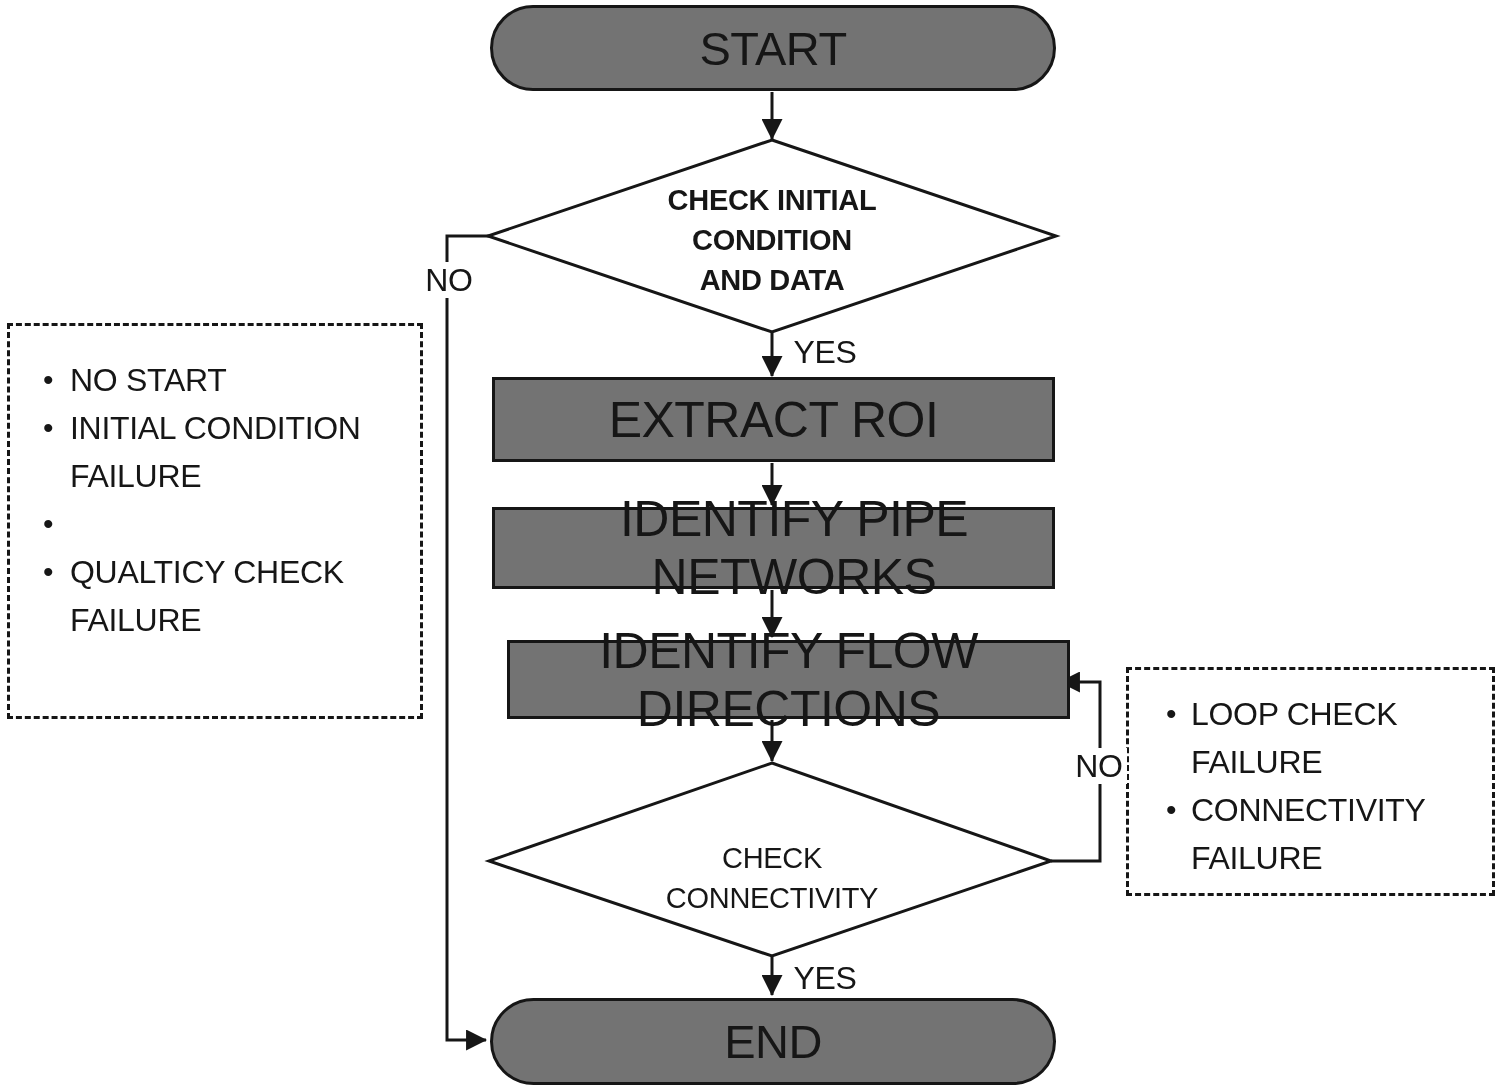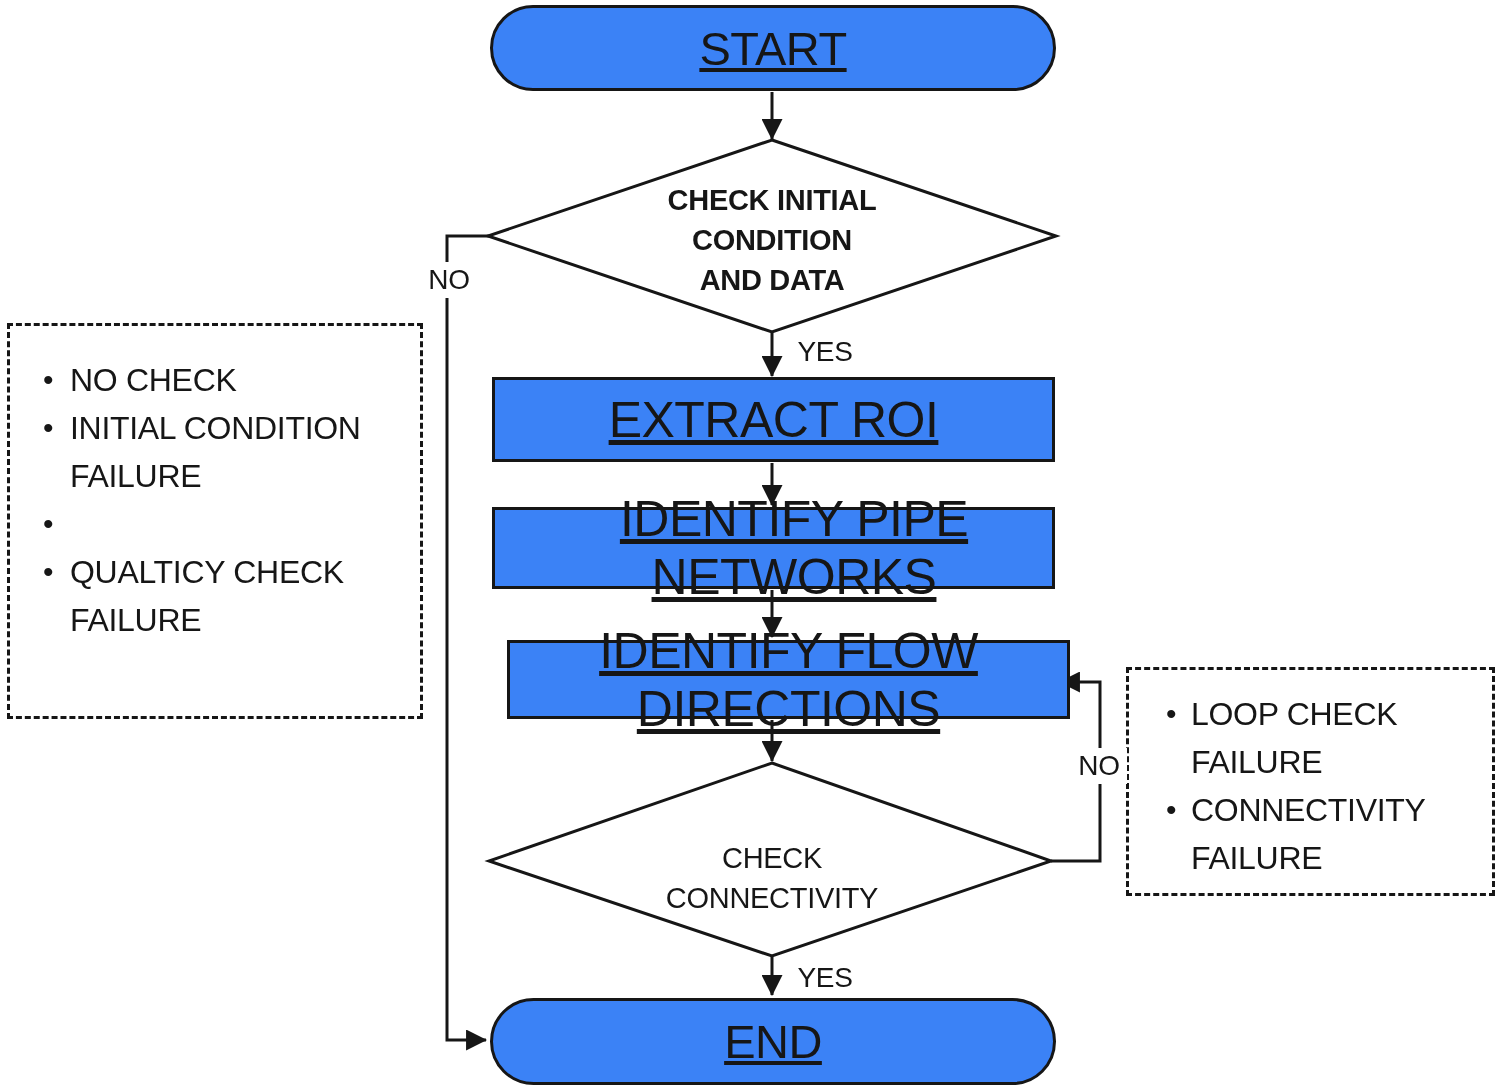--- a/index.html
+++ b/index.html
@@ -21,46 +21,45 @@
     inset: 0;
     z-index: 1;
   }
   .node {
     position: absolute;
     z-index: 2;
     display: flex;
     align-items: center;
     justify-content: center;
     text-align: center;
-    background: #3b82f6;
+    background: #737373;
     border: 3px solid #161616;
     box-sizing: border-box;
     letter-spacing: -0.5px;
-    text-decoration: underline;
   }
   .terminator {
     font-size: 47px;
     border-radius: 46px;
   }
   .process {
     font-size: 50px;
   }
   .diamond-label {
     position: absolute;
     z-index: 2;
     text-align: center;
     font-size: 29px;
     line-height: 40px;
     white-space: pre-line;
     letter-spacing: -0.3px;
   }
   .edge-label {
     position: absolute;
     z-index: 3;
-    font-size: 28px;
+    font-size: 32px;
     line-height: 36px;
     text-align: center;
     letter-spacing: -0.3px;
   }
   .edge-label.on-line {
     background: #ffffff;
   }
   .note {
     position: absolute;
     z-index: 2;
@@ -150,21 +149,21 @@
   <div class="edge-label on-line" style="left:421px; top:262px; width:56px;">NO</div>
 
   <div class="edge-label" style="left:790px; top:960px; width:70px;">YES</div>
 
   <div class="edge-label on-line" style="left:1071px; top:748px; width:56px;">NO</div>
 
   <div class="note note-left">
     <ul>
       <li>
         <span class="bullet">•</span>
-        <span class="item-text">NO CHECK</span>
+        <span class="item-text">NO START</span>
       </li>
       <li>
         <span class="bullet">•</span>
         <span class="item-text">INITIAL CONDITION
 FAILURE</span>
       </li>
       <li>
         <span class="bullet">•</span>
       </li>
       <li>

